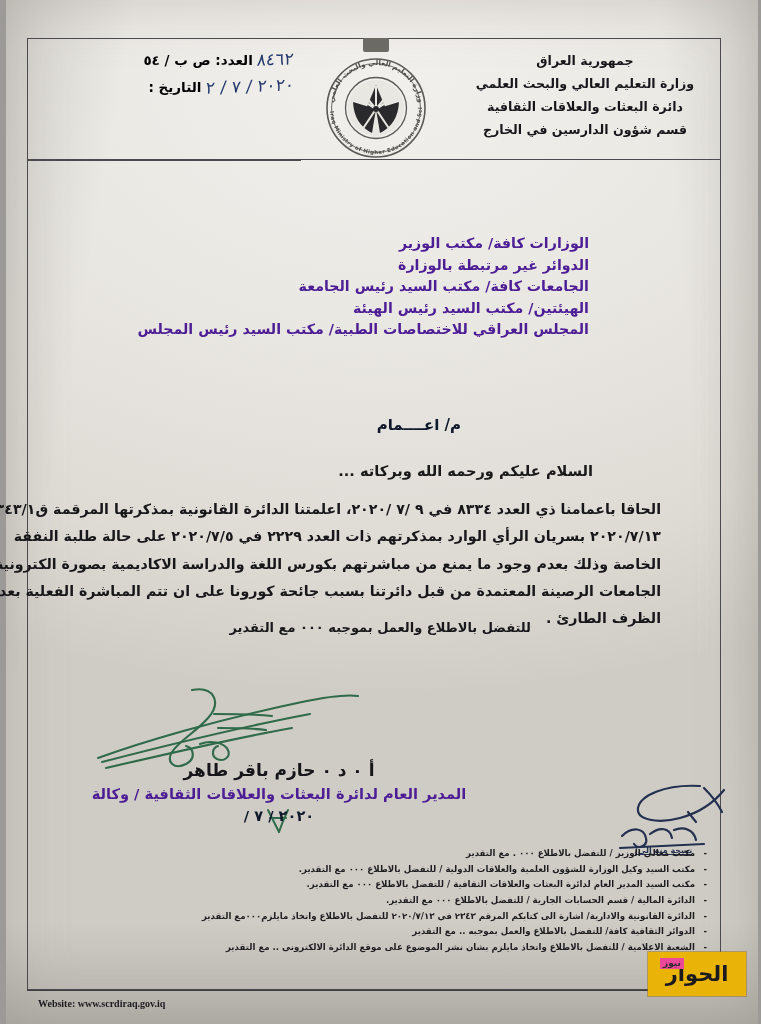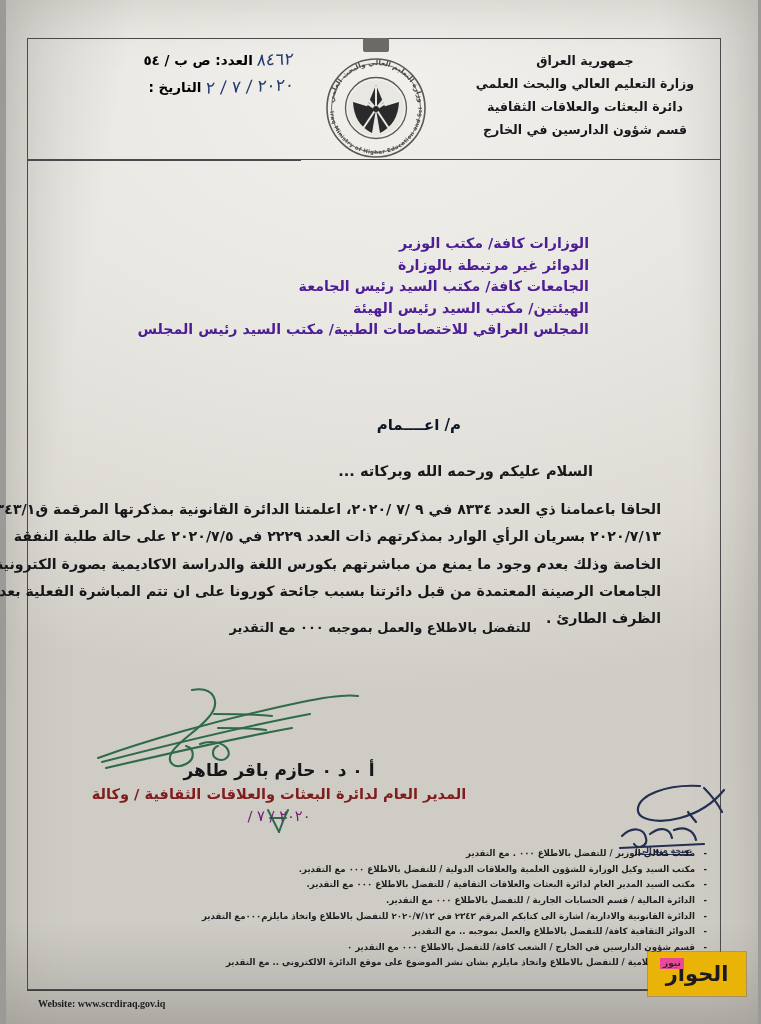--- a/index.html
+++ b/index.html
@@ -227,28 +227,28 @@
   .sig-name {
     font-size: 17px;
     font-weight: 700;
     color: #16161a;
     line-height: 1.45;
     white-space: nowrap;
   }
   .sig-title {
     font-size: 14.6px;
     font-weight: 700;
-    color: #7f1d1d;
+    color: #4c1d95;
     line-height: 1.5;
     white-space: nowrap;
   }
   .sig-date {
     font-size: 14.6px;
-    font-weight: 400;
-    color: #701a75;
+    font-weight: 700;
+    color: #0f172a;
     line-height: 1.5;
     letter-spacing: 1px;
   }
   .sig-ink {
     position: absolute;
     left: 96px;
     top: 684px;
     width: 270px;
     height: 92px;
     pointer-events: none;
@@ -477,21 +477,20 @@
   </svg>
   <div style="position:absolute;left:604px;top:846px;font-size:8px;font-weight:700;color:#23304f;text-decoration:underline;direction:rtl;padding-left:31px;">نسخة منه الى/</div>
 
   <div class="cc-list">
     <div class="cc-item">مكتب معالي الوزير / للتفضل بالاطلاع ٠٠٠ . مع التقدير</div>
     <div class="cc-item">مكتب السيد وكيل الوزارة للشؤون العلمية والعلاقات الدولية / للتفضل بالاطلاع ٠٠٠ مع التقدير.</div>
     <div class="cc-item">مكتب السيد المدير العام لدائرة البعثات والعلاقات الثقافية / للتفضل بالاطلاع ٠٠٠ مع التقدير.</div>
     <div class="cc-item">الدائرة المالية / قسم الحسابات الجارية / للتفضل بالاطلاع ٠٠٠ مع التقدير.</div>
     <div class="cc-item">الدائرة القانونية والادارية/ اشارة الى كتابكم المرقم ٢٣٤٣ في ٢٠٢٠/٧/١٣ للتفضل بالاطلاع واتخاذ مايلزم٠٠٠مع التقدير</div>
     <div class="cc-item">الدوائر الثقافية كافة/ للتفضل بالاطلاع والعمل بموجبه .. مع التقدير</div>
-    <div class="cc-item">قسم شؤون الدارسين في الخارج / الشعب كافة/ للتفضل بالاطلاع ٠٠٠ مع التقدير ٠</div>
     <div class="cc-item">الشعبة الاعلامية / للتفضل بالاطلاع واتخاذ مايلزم بشان نشر الموضوع على موقع الدائرة الالكتروني .. مع التقدير</div>
   </div>
 
   <div class="footer-rule"></div>
   <div class="footer-web">Website: www.scrdiraq.gov.iq</div>
 
   <div class="watermark">
     <span class="watermark-text">الحوار</span>
   </div>
   <div class="watermark-sub">نيوز</div>

